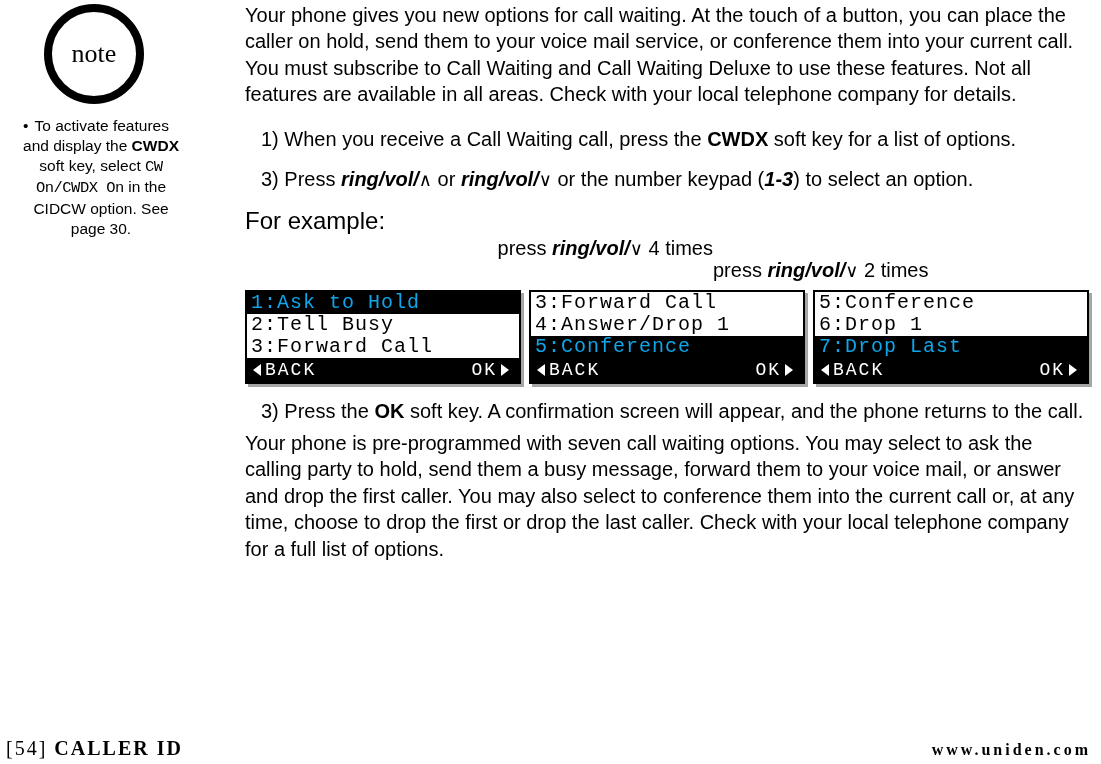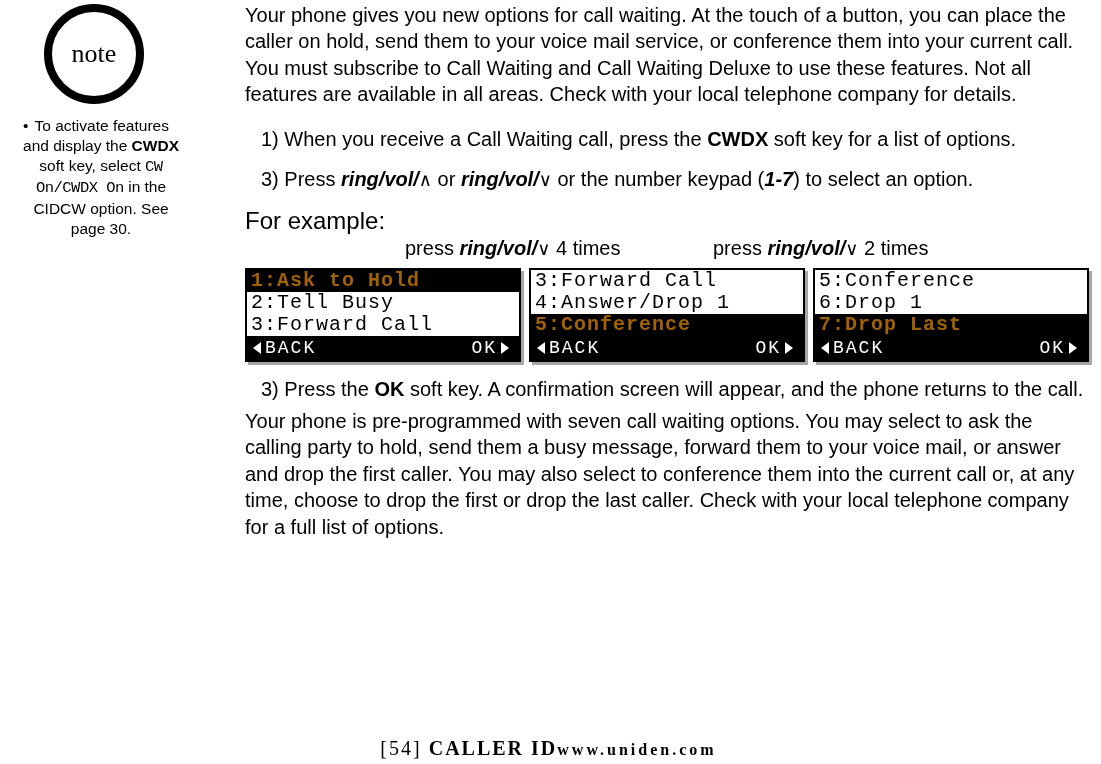--- a/index.html
+++ b/index.html
@@ -92,22 +92,22 @@
   }
   .example-lead {
     font-size: 24px;
     margin-bottom: 2px;
   }
   .press-row {
     display: flex;
     margin-left: 60px;
     font-size: 20px;
   }
-  .press-row .col1 { width: 308px; }
-  .press-row .col2 { width: 290px; }
+  .press-row .col1 { width: 308px; text-align: right; }
+  .press-row .col2 { width: 290px; margin-top: 22px; }
   .screens {
     display: flex;
     gap: 8px;
     margin-left: 50px;
     margin-top: 4px;
     margin-bottom: 14px;
   }
   .lcd {
     width: 272px;
     border: 2px solid #000;
@@ -121,22 +121,21 @@
     letter-spacing: 1px;
     padding: 0;
   }
   .lcd-line {
     padding: 0 4px;
     white-space: pre;
     height: 22px;
   }
   .lcd-line.sel {
     background: #000;
-    color: #a16207;
-    font-weight: bold;
+    color: #0ea5e9;
   }
   .lcd-soft {
     background: #000;
     color: #fff;
     display: flex;
     justify-content: space-between;
     font-family: "Courier New", monospace;
     font-size: 18px;
     padding: 2px 10px 2px 6px;
     letter-spacing: 2px;
@@ -152,21 +151,21 @@
   }
   .tri.left { border-right: 8px solid #fff; }
   .tri.right { border-left: 8px solid #fff; }
 
   .footer {
     position: absolute;
     left: 0;
     right: 0;
     bottom: 4px;
     display: flex;
-    justify-content: center;
+    justify-content: space-between;
     align-items: baseline;
     padding: 0 10px 0 6px;
     font-family: Georgia, "Times New Roman", serif;
   }
   .footer-left {
     font-size: 20px;
     letter-spacing: 2px;
     font-weight: bold;
   }
   .footer-left .pg {
@@ -201,21 +200,21 @@
   <main class="main">
 
     <div class="body-text">
       <div class="para">Your phone gives you new options for call waiting. At the touch of a button, you can place the caller on hold, send them to your voice mail service, or conference them into your current call. You must subscribe to Call Waiting and Call Waiting Deluxe to use these features. Not all features are available in all areas. Check with your local telephone company for details.</div>
 
       <div class="para step">
         <span class="num">1)</span><span> When you receive a Call Waiting call, press the </span><span class="bold">CWDX</span><span> soft key for a list of options.</span>
       </div>
 
       <div class="para step">
-        <span class="num">3)</span><span> Press </span><span class="bold ital">ring/vol/</span><span class="wedge">∧</span><span> or </span><span class="bold ital">ring/vol/</span><span class="wedge">∨</span><span> or the number keypad (</span><span class="bold ital">1-7</span><span>) to select an option.</span>
+        <span class="num">3)</span><span> Press </span><span class="bold ital">ring/vol/</span><span class="wedge">∧</span><span> or </span><span class="bold ital">ring/vol/</span><span class="wedge">∨</span><span> or the number keypad (</span><span class="bold ital">1-3</span><span>) to select an option.</span>
       </div>
     </div>
 
     <div class="example-row">
       <div class="example-lead">For example:</div>
       <div class="press-row">
         <div class="col1" style="margin-left:100px;">
           <span>press </span><span class="bold ital">ring/vol/</span><span class="wedge">∨</span><span> 4 times</span>
         </div>
         <div class="col2">

